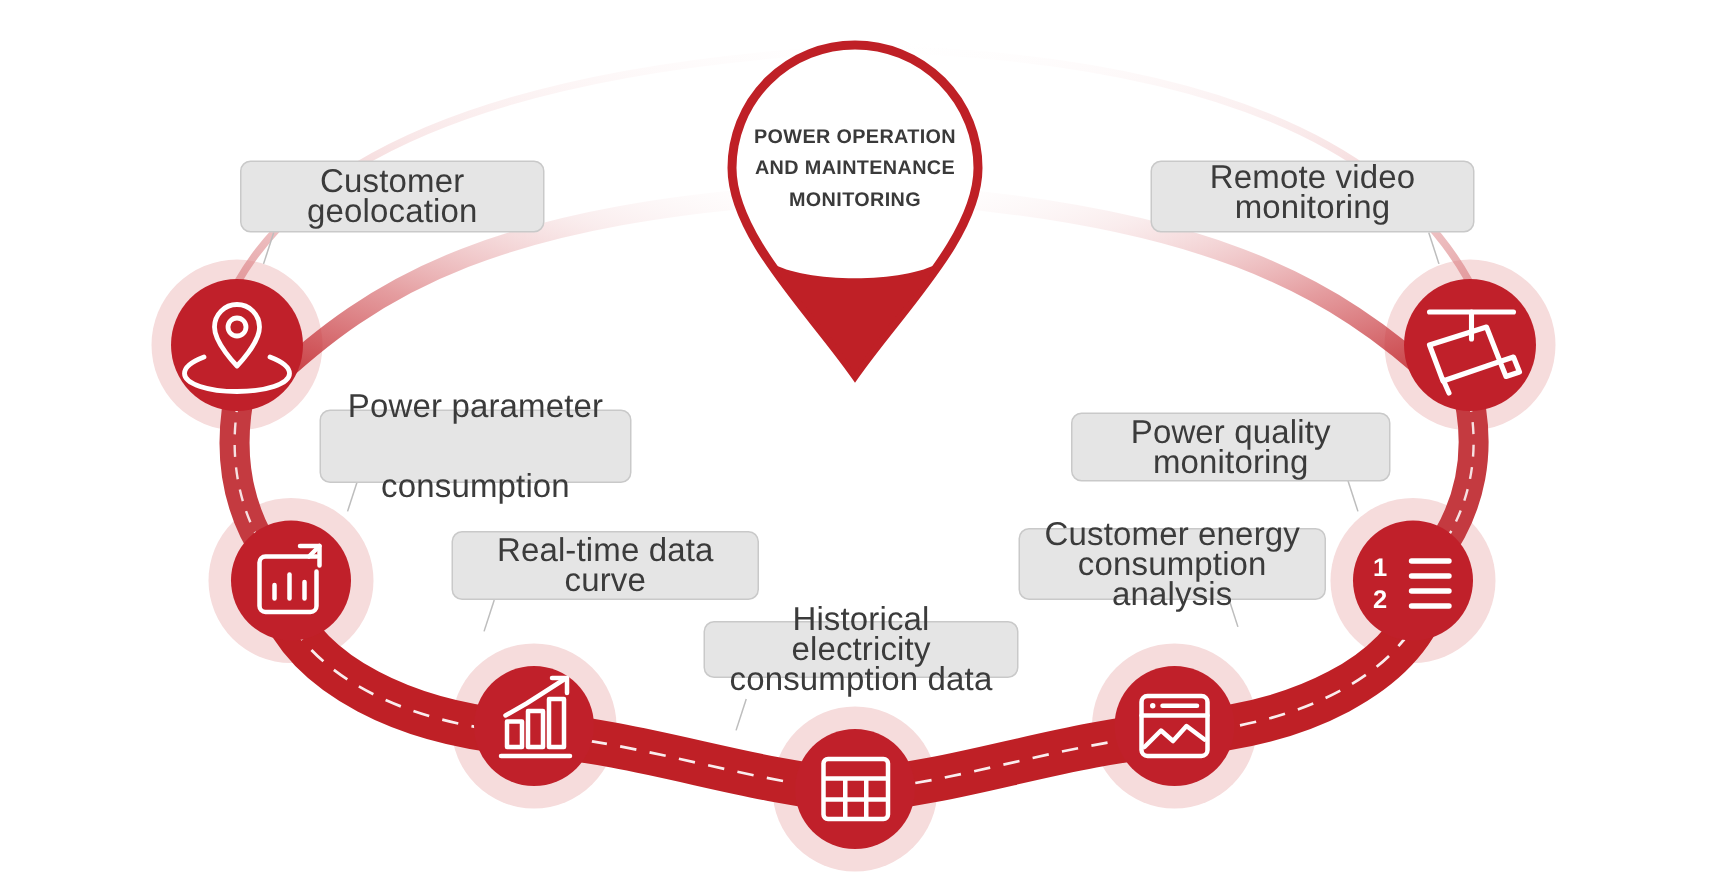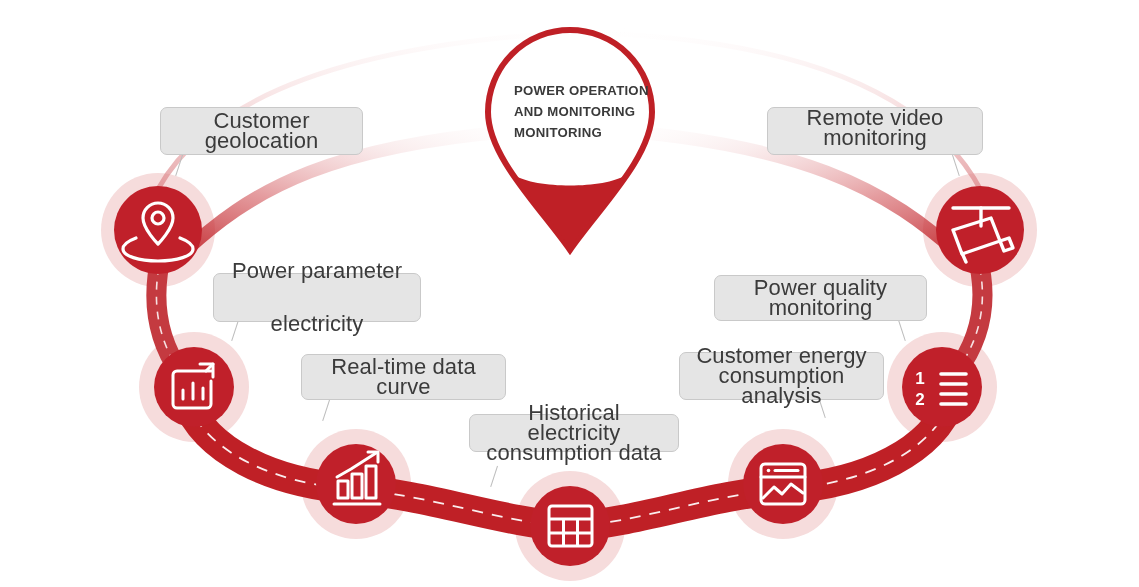--- a/index.html
+++ b/index.html
@@ -53,27 +53,27 @@
     z-index: 5;
     transform-origin: top center;
   }
 
   
   .pin-text {
     position: absolute;
     left: 487px;
     top: 80px;
     width: 166px;
+    text-align: center;
     font-size: 13.2px;
     font-weight: bold;
     line-height: 21px;
     letter-spacing: .25px;
     color: #3a3a3a;
     z-index: 7;
-    margin-left: 27px;
   }
   .pin-text span { display: block; }
 </style>
 </head>
 <body>
 
 <div id="stage">
 
   <svg id="art" viewBox="0 0 1139 587">
     <defs>
@@ -208,21 +208,21 @@
                a 82 82 0 0 1 82 82
                c 0 45 -52 95 -82 138
                c -30 -43 -82 -93 -82 -138
                a 82 82 0 0 1 82 -82 z" fill="#ffffff" stroke="#bf2026" stroke-width="6"></path>
       <path d="M514 175 c 16 24 42 47 56 75 c 14 -28 40 -51 56 -75 c -22 14 -90 14 -112 0 z" fill="#bf2026" stroke="none"></path>
     </g>
   </svg>
 
   <div class="pin-text">
     <span>POWER OPERATION</span>
-    <span>AND MONITORING</span>
+    <span>AND MAINTENANCE</span>
     <span>MONITORING</span>
   </div>
 
   <div class="leader" style="left:182px; top:155px; height:22px; transform:rotate(18deg);"></div>
   <div class="leader" style="left:952px; top:155px; height:22px; transform:rotate(-18deg);"></div>
   <div class="leader" style="left:238px; top:320px; height:22px; transform:rotate(18deg);"></div>
   <div class="leader" style="left:898px; top:320px; height:22px; transform:rotate(-18deg);"></div>
   <div class="leader" style="left:329px; top:400px; height:22px; transform:rotate(18deg);"></div>
   <div class="leader" style="left:818px; top:397px; height:22px; transform:rotate(-18deg);"></div>
   <div class="leader" style="left:497px; top:466px; height:22px; transform:rotate(18deg);"></div>
@@ -230,21 +230,21 @@
   <div class="callout" style="left:160px; top:107px; width:203px; height:48px;">
     <span class="txt">Customer geolocation</span>
   </div>
 
   <div class="callout" style="left:767px; top:107px; width:216px; height:48px;align-items:flex-end;">
     <span class="txt">Remote video monitoring</span>
   </div>
 
   <div class="callout" style="left:213px; top:273px; width:208px; height:49px; flex-direction:column; justify-content:center;gap:33px;">
     <span class="txt">Power parameter</span>
-    <span class="txt">electricity</span>
+    <span class="txt">consumption</span>
   </div>
 
   <div class="callout" style="left:714px; top:275px; width:213px; height:46px;">
     <span class="txt">Power quality monitoring</span>
   </div>
 
   <div class="callout" style="left:301px; top:354px; width:205px; height:46px;">
     <span class="txt">Real-time data curve</span>
   </div>
 

